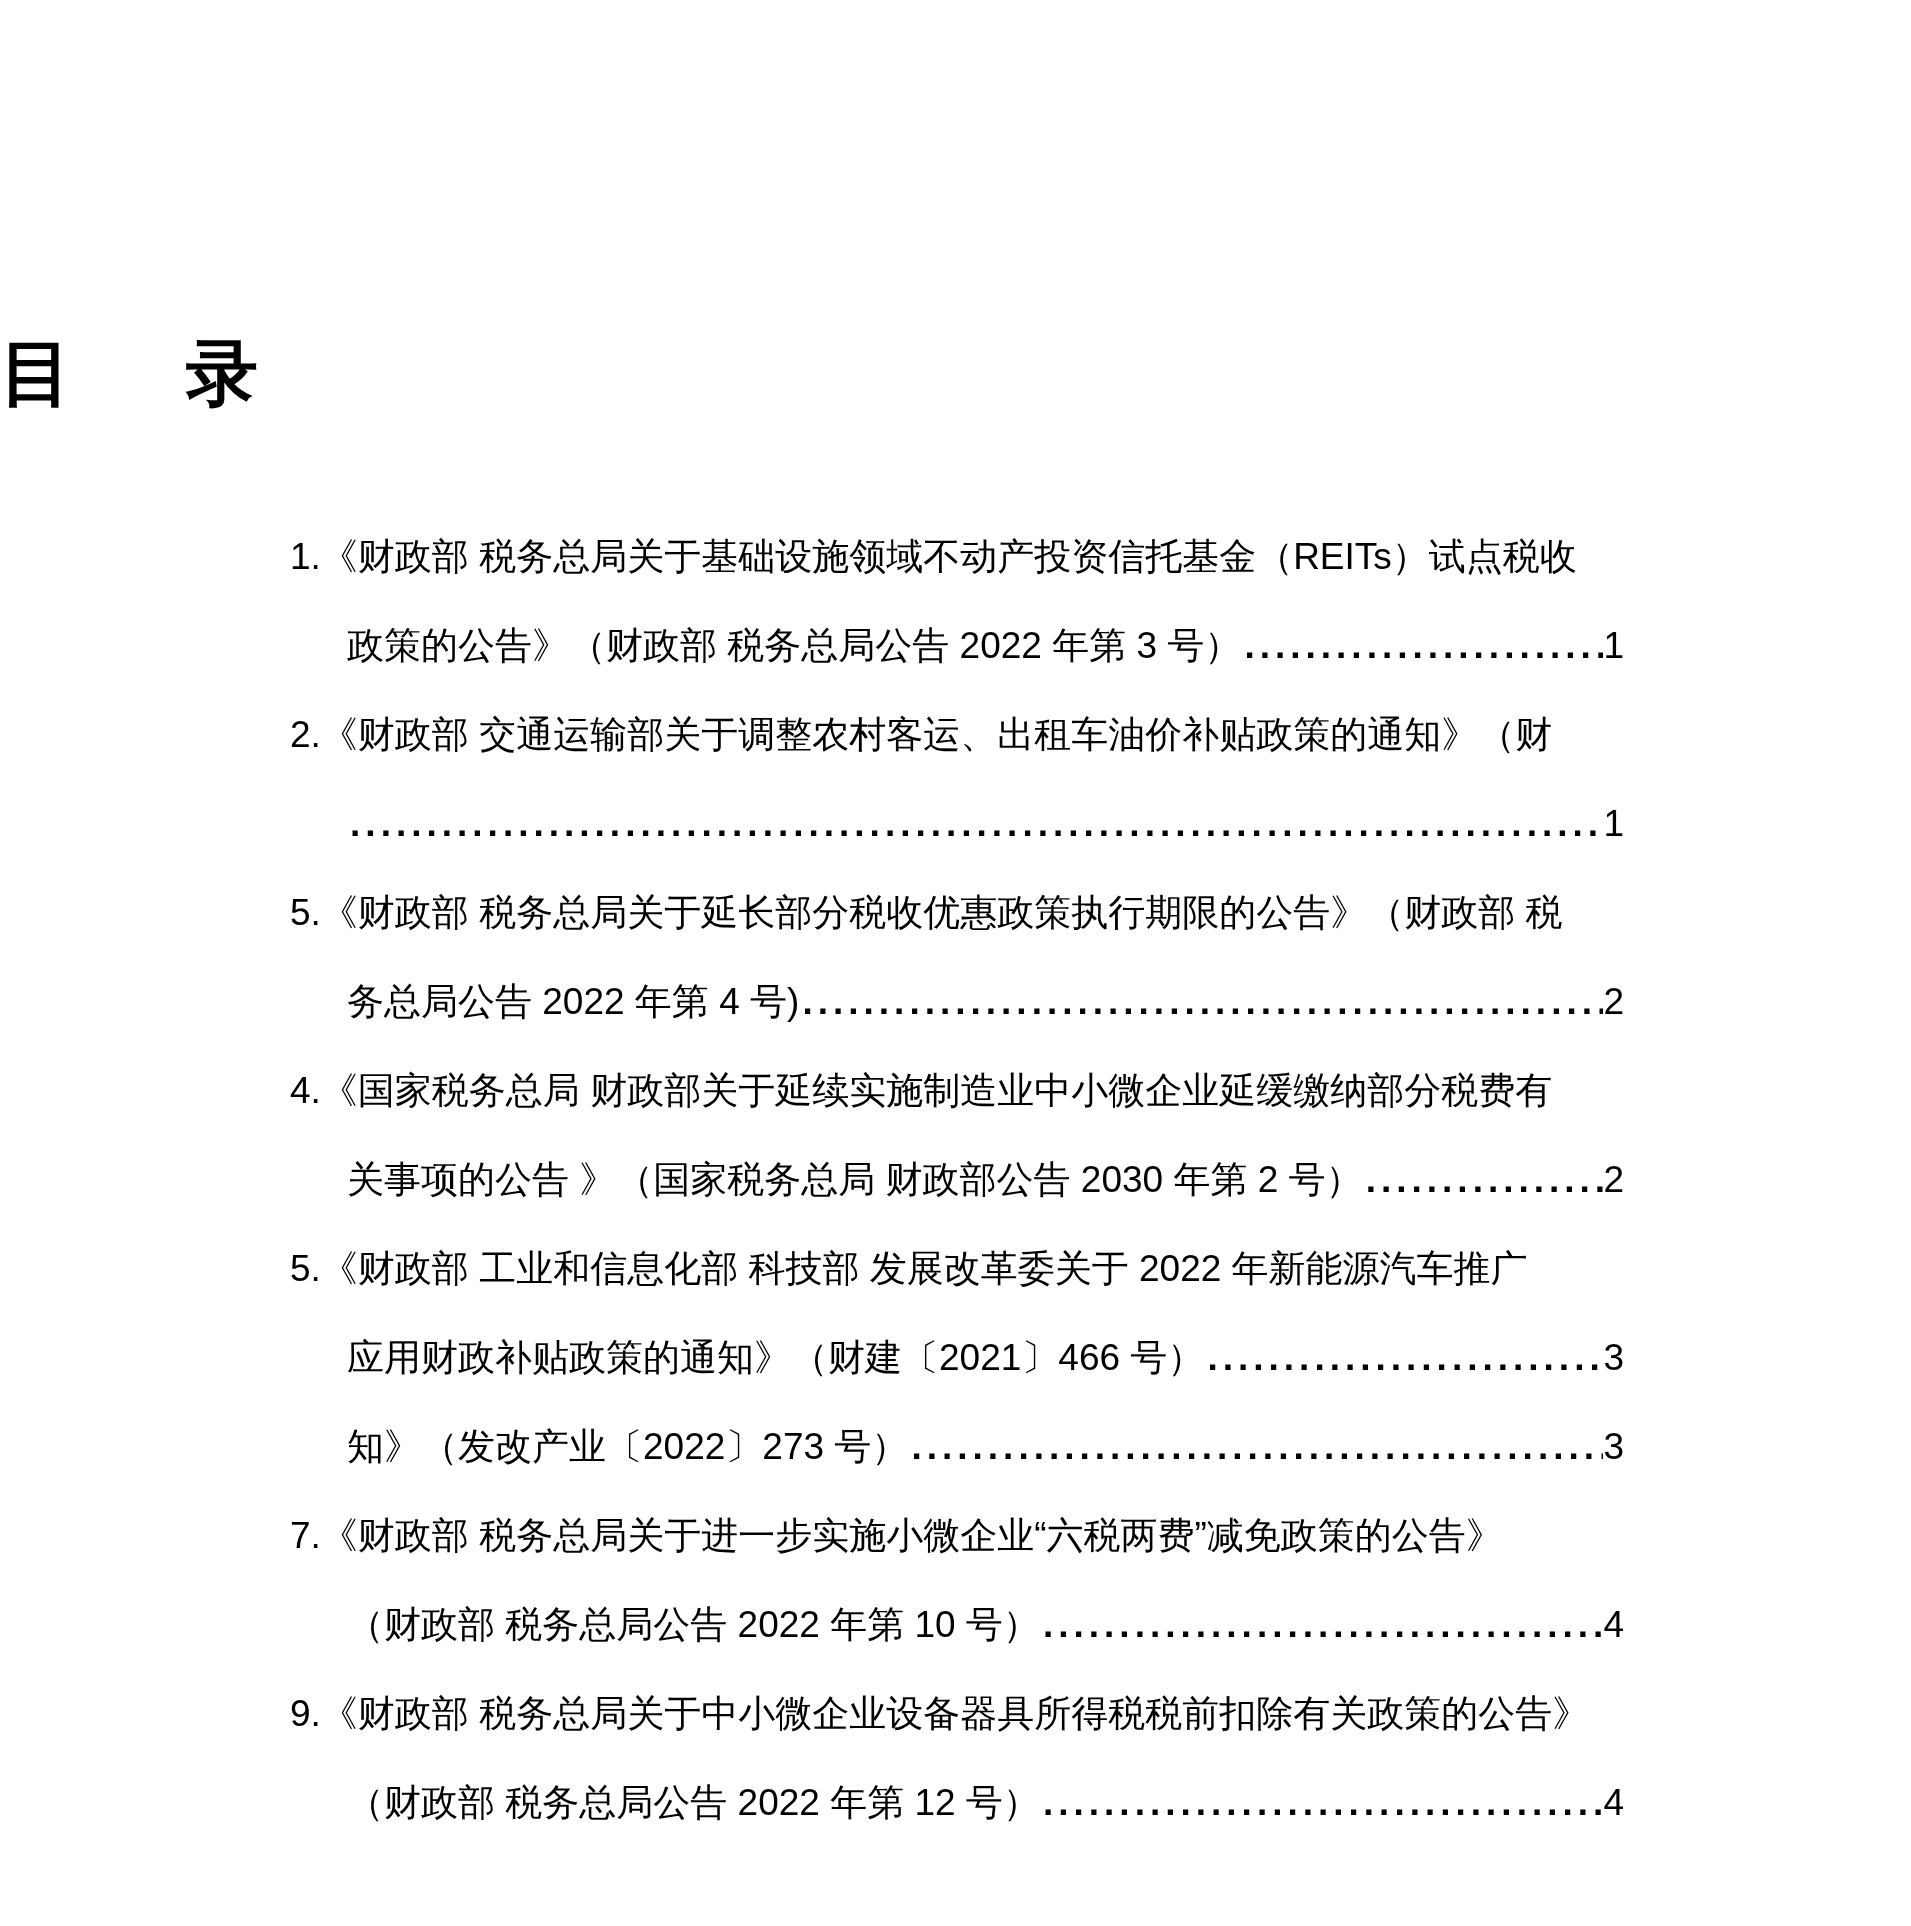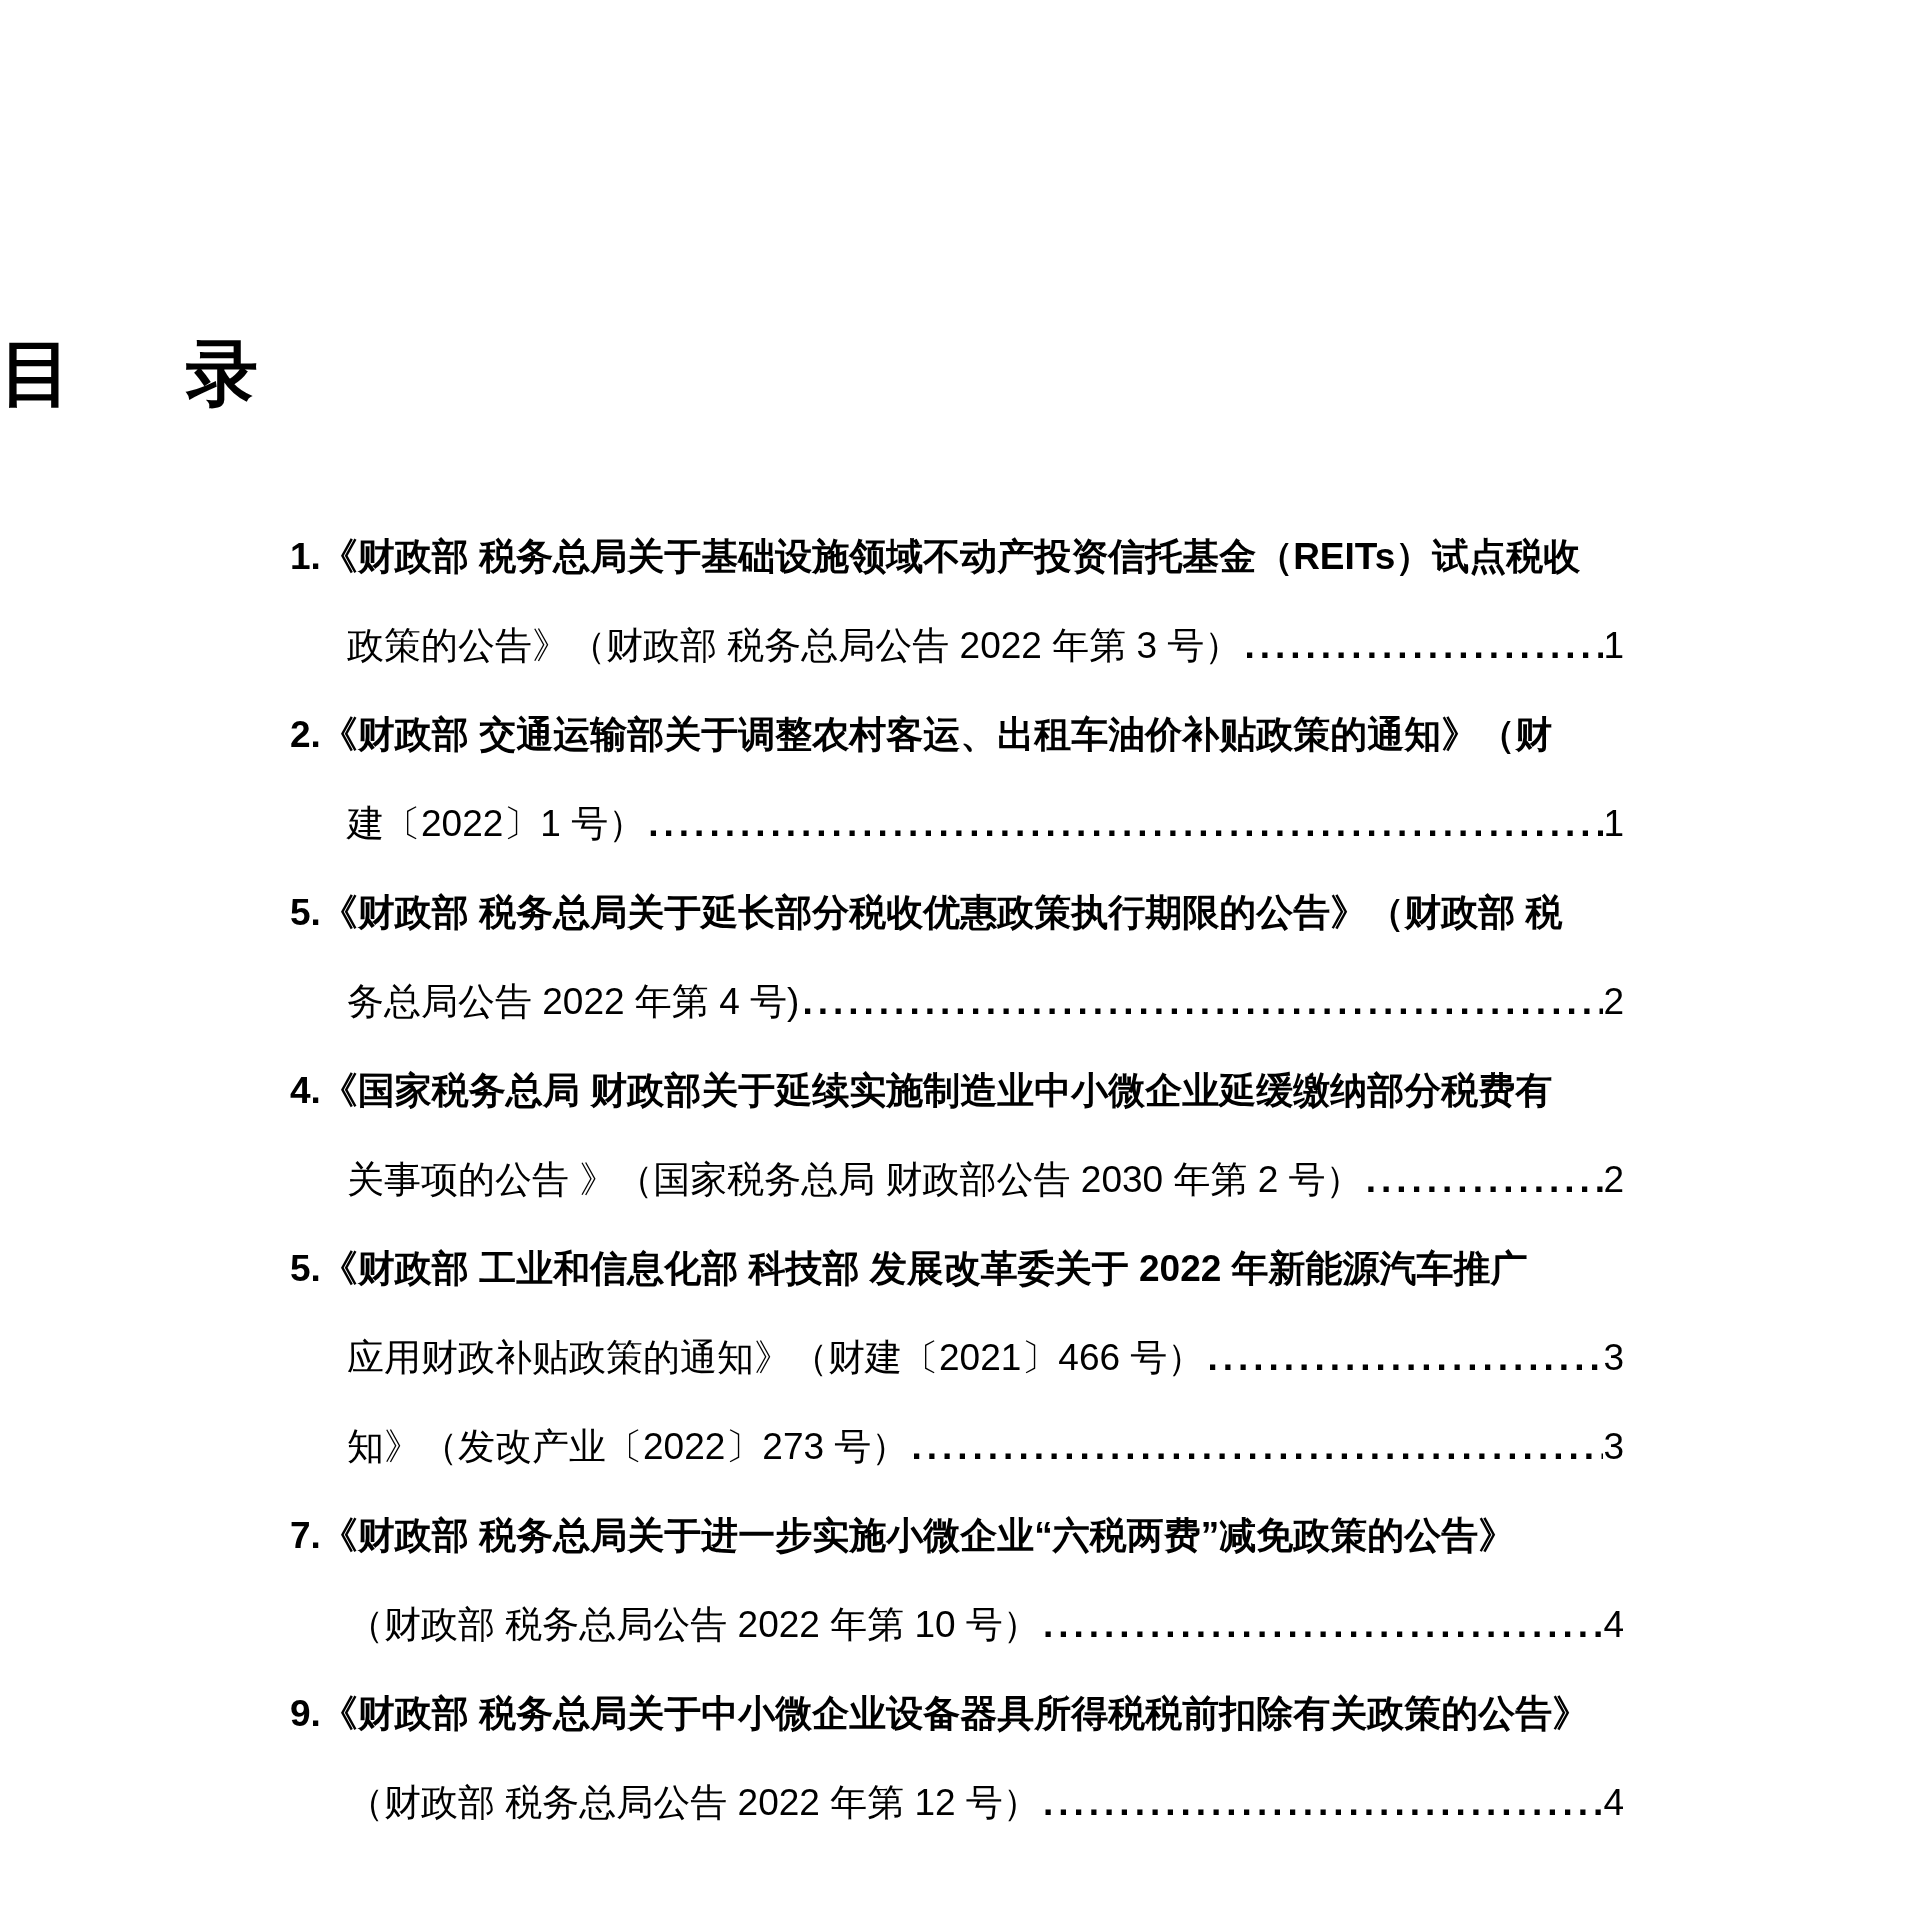--- a/index.html
+++ b/index.html
@@ -32,21 +32,20 @@
     position: absolute;
     top: 512px;
     left: 290px;
     width: 1334px;
     font-size: 37px;
     line-height: 89px;
   }
   .toc-entry { margin: 0; }
   .entry-line1 {
     white-space: nowrap;
-    font-weight: bold;
   }
   .entry-line2 {
     display: flex;
     align-items: flex-start;
     padding-left: 57px;
   }
   .entry-line2-text {
     white-space: nowrap;
     flex: 0 0 auto;
   }
@@ -77,21 +76,20 @@
       <div class="entry-line2">
         <span class="entry-line2-text">政策的公告》（财政部 税务总局公告 2022 年第 3 号）</span>
         <span class="dot-leader">........................................................................................................................................................................................................</span>
         <span class="entry-page-number">1</span>
       </div>
     </div>
 
     <div class="toc-entry">
       <div class="entry-line1">2.《财政部 交通运输部关于调整农村客运、出租车油价补贴政策的通知》（财</div>
       <div class="entry-line2">
-        <span class="entry-line2-text">建〔2022〕1 号）</span>
         <span class="dot-leader">........................................................................................................................................................................................................</span>
         <span class="entry-page-number">1</span>
       </div>
     </div>
 
     <div class="toc-entry">
       <div class="entry-line1">5.《财政部 税务总局关于延长部分税收优惠政策执行期限的公告》（财政部 税</div>
       <div class="entry-line2">
         <span class="entry-line2-text">务总局公告 2022 年第 4 号)</span>
         <span class="dot-leader">........................................................................................................................................................................................................</span>

